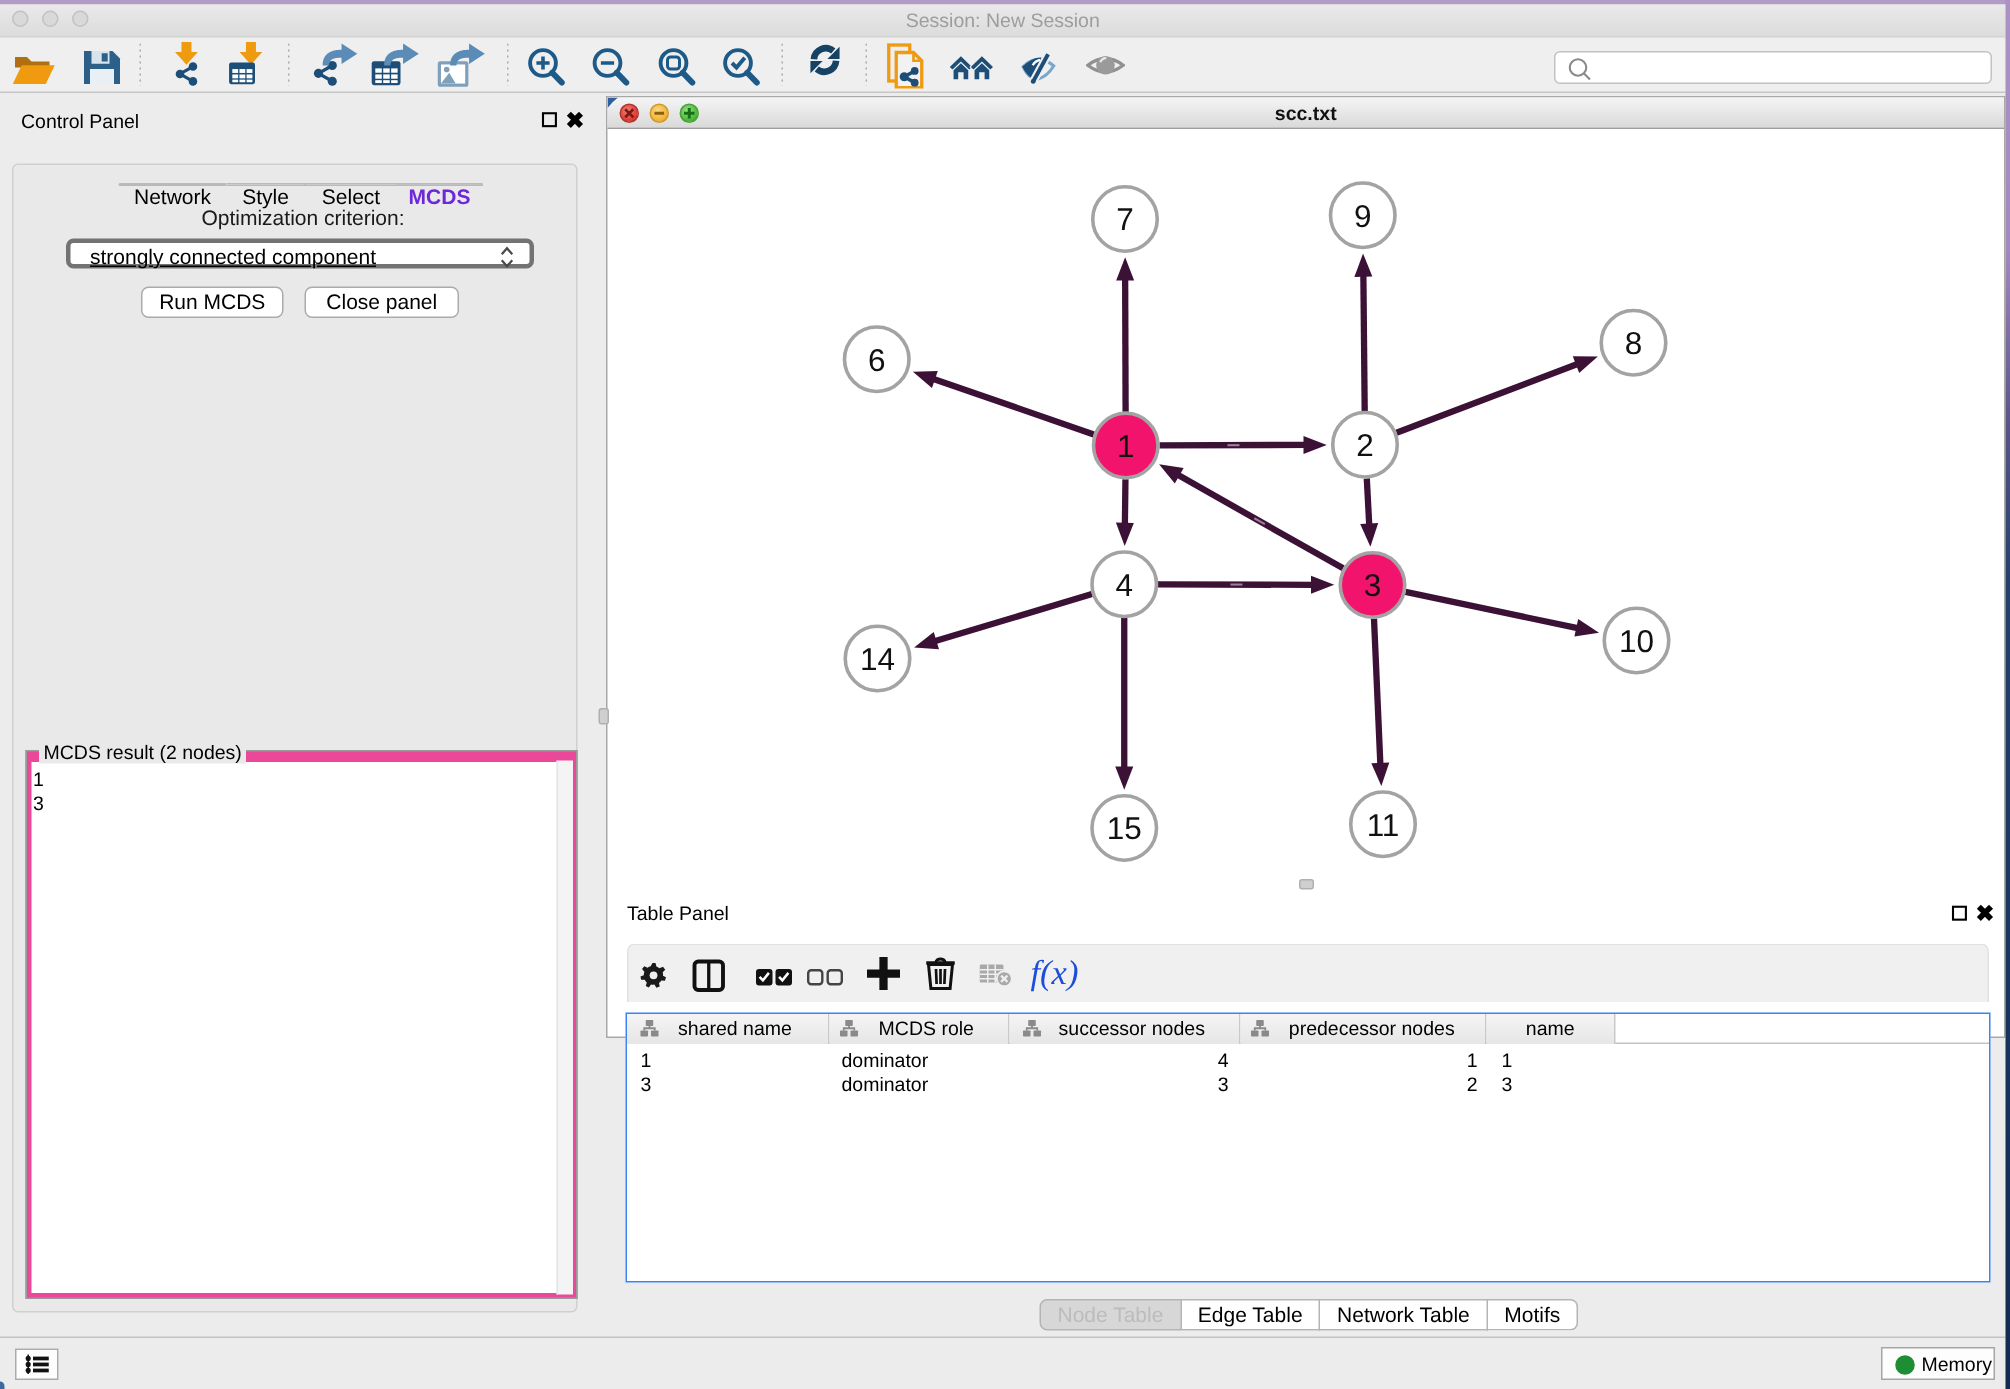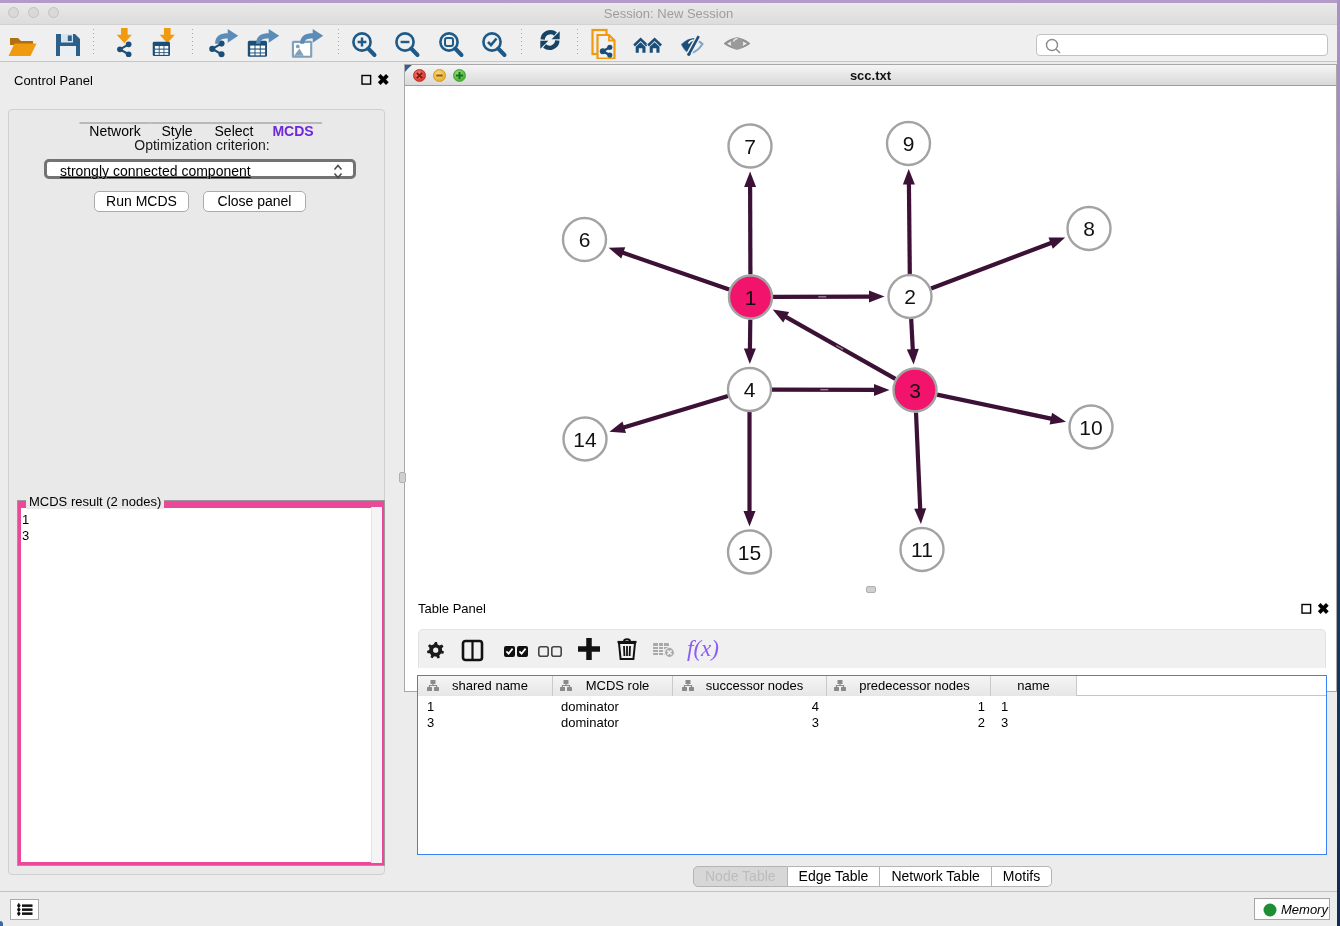--- a/index.html
+++ b/index.html
@@ -391,21 +391,21 @@
 <g stroke="#efefef" stroke-width="1">
         <line x1="0" y1="6.5" x2="16" y2="6.5"></line>
         <line x1="0" y1="9.5" x2="16" y2="9.5"></line>
         <line x1="0" y1="12.5" x2="16" y2="12.5"></line>
         <line x1="5.5" y1="3" x2="5.5" y2="15"></line>
         <line x1="10.5" y1="3" x2="10.5" y2="15"></line>
       </g>
 <circle cx="16.5" cy="12.5" r="5" fill="#a9a9a9" stroke="#efefef" stroke-width="1.2"></circle>
 <path d="M14.4 10.4 L18.6 14.6 M18.6 10.4 L14.4 14.6" stroke="#efefef" stroke-width="1.5"></path>
     </svg>
-  <div class="abs" style="left:268px;top:6px;font-family:'Liberation Serif',serif;font-style:italic;font-size:23px;color:#8b5cf6;">f(x)</div>
+  <div class="abs" style="left:268px;top:6px;font-family:'Liberation Serif',serif;font-style:italic;font-size:23px;color:#1d4ed8;">f(x)</div>
 </div>
 <div id="table" class="abs">
   <div id="thead">
 
     <div class="th" style="left:0;width:135px;"><svg style="position:absolute;left:8px;top:3px;" width="14" height="14" viewBox="0 0 14 14">
           <g fill="#8a8a8a">
             <rect x="4.5" y="1" width="5" height="4" rx="0.5"></rect>
             <rect x="1" y="8" width="5" height="4" rx="0.5"></rect>
             <rect x="8" y="8" width="5" height="4" rx="0.5"></rect>
             <path d="M7 5 L7 6.5 M3.5 8 L3.5 6.5 L10.5 6.5 L10.5 8" fill="none" stroke="#8a8a8a" stroke-width="1.2"></path>
@@ -466,17 +466,17 @@
     <rect x="11" y="4.4" width="10.5" height="2.5"></rect>
           <rect x="11" y="8.4" width="10.5" height="2.5"></rect>
           <rect x="11" y="12.4" width="10.5" height="2.5"></rect>
         </g>
       </svg>
     </div>
   <div id="membtn">
       <svg width="14" height="14" style="position:absolute;left:8px;top:4px;">
         <circle cx="7" cy="7" r="6.5" fill="#1e8e34"></circle>
       </svg>
-    <span style="position:absolute;left:26px;top:3px;font-style:italic;">Memory</span>
+    <span style="position:absolute;left:26px;top:3px;">Memory</span>
     </div>
 </div>
 <div class="abs" style="left:0;top:921px;width:3px;height:5px;background:#3a6aa0;border-radius:0 3px 0 0;"></div>
 <div id="rightstrip" class="abs"></div>
 
 </body></html>

